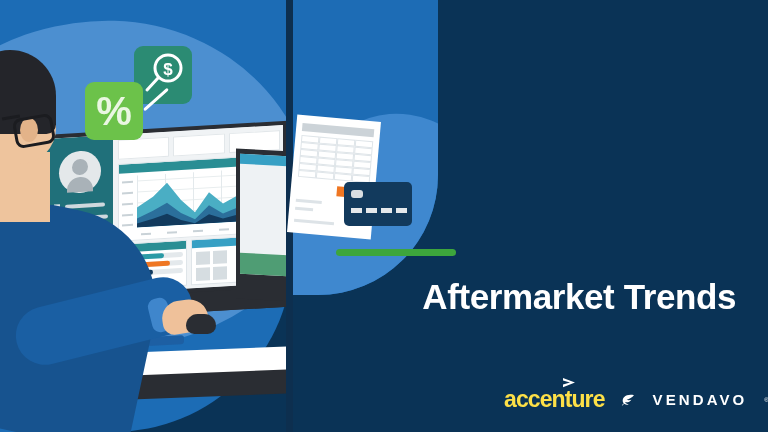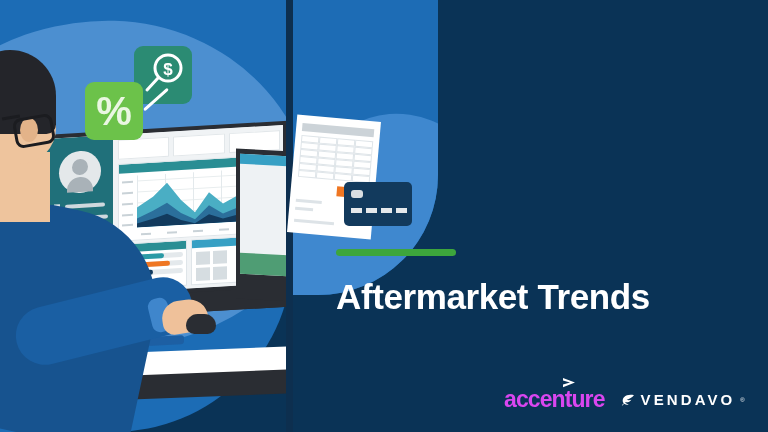--- a/index.html
+++ b/index.html
@@ -113,30 +113,30 @@
   .cc-num{position:absolute;left:7px;top:26px;display:flex;gap:4px;}
   .cc-seg{width:11px;height:5px;background:#e5e9ec;}
 
   
   #panel2{position:absolute;left:293px;top:0;width:145px;height:295px;background:#1d6cb5;
      border-bottom-left-radius:0;border-bottom-right-radius:120px;overflow:hidden;}
   .p2-wave{position:absolute;left:-40px;top:120px;width:260px;height:250px;background:#3f88cf;
      border-radius:60% 40% 50% 50%/60% 50% 50% 40%;transform:rotate(-18deg);}
 
   
-  #content{position:absolute;left:336px;top:0;width:432px;height:432px;}
+  #content{position:absolute;left:336px;top:0;width:432px;height:432px;text-align:right;}
   .accent-bar{position:absolute;left:0px;top:249px;width:120px;height:7px;background:#3da63c;border-radius:4px;}
   .title{position:absolute;left:0px;top:276px;width:400px;color:#ffffff;
      font-size:35px;line-height:42px;font-weight:700;letter-spacing:-0.4px;
      font-family:"Liberation Sans",sans-serif;}
   .logos{position:absolute;left:168px;top:388px;display:flex;align-items:center;gap:15px;}
-  .acc-logo{position:relative;color:#d946ef;font-size:23px;font-weight:700;letter-spacing:-0.9px;
+  .acc-logo{position:relative;color:#fde047;font-size:23px;font-weight:700;letter-spacing:-0.9px;
      font-family:"Liberation Sans",sans-serif;line-height:1;}
   .acc-arrow{position:absolute;left:59px;top:-10px;width:13px;height:10px;}
-  .ven-logo{display:flex;align-items:center;gap:5px;}
+  .ven-logo{display:flex;align-items:center;gap:17px;}
   .ven-mark{width:16px;height:16px;}
   .ven-text{color:#ffffff;font-size:15px;font-weight:700;letter-spacing:3.1px;
      font-family:"Liberation Sans",sans-serif;line-height:1;}
   .ven-tm{color:#ffffff;font-size:6px;vertical-align:super;letter-spacing:0;}
 </style>
 </head>
 <body>
 
 <div id="slide">
 

